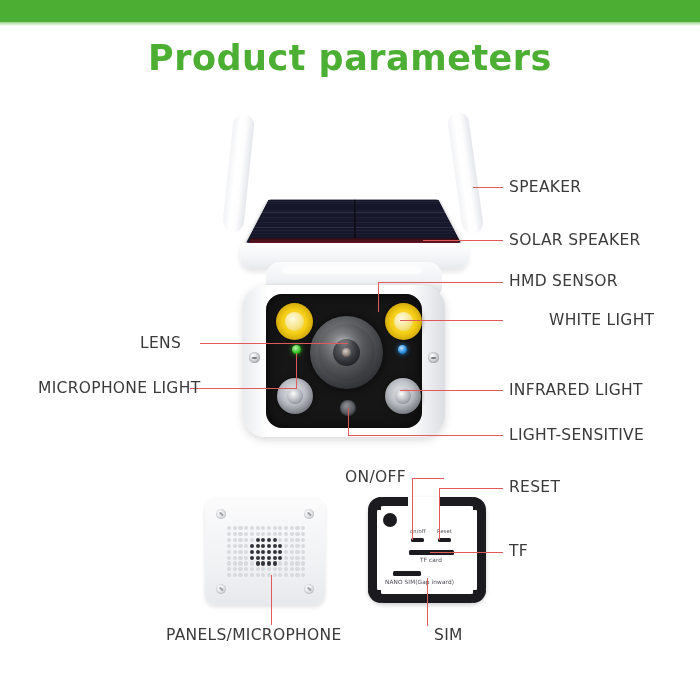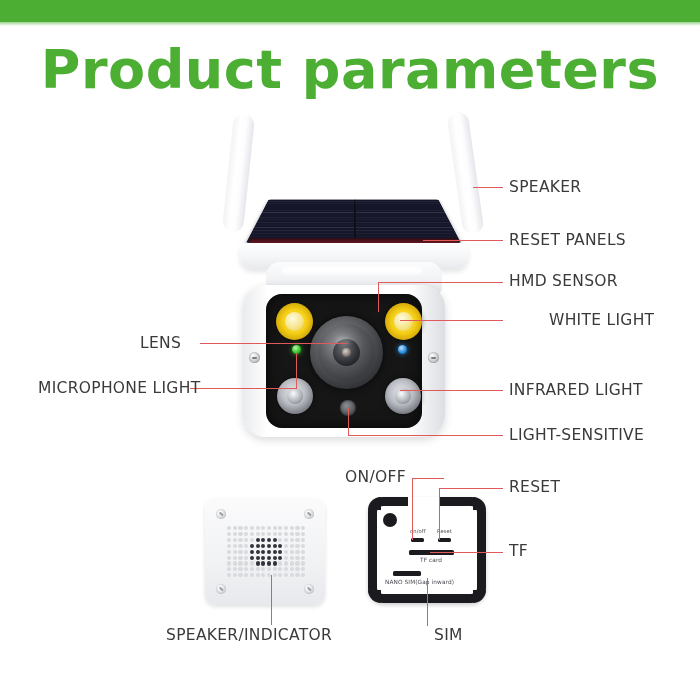--- a/index.html
+++ b/index.html
@@ -14,21 +14,21 @@
   
   .topbar{position:absolute;left:0;top:0;width:700px;height:22px;background:#4caf34;}
   .topbar-fade{position:absolute;left:0;top:22px;width:700px;height:4px;
     background:linear-gradient(to bottom,rgba(76,175,52,.55),rgba(76,175,52,0));}
 
   
   .title{
     position:absolute;left:0;top:38px;width:700px;
     text-align:center;
     color:#4caf34;
-    font-size:54px;
+    font-size:35px;
     font-weight:bold;
     letter-spacing:.5px;
     font-family:"DejaVu Sans", sans-serif;
   }
 
   
   .lbl{
     position:absolute;
     color:#3a3a3a;
     font-size:15.5px;
@@ -282,21 +282,21 @@
 
   <div class="leader v" style="left:348px;top:408px;height:27px;"></div>
   <div class="leader h" style="left:348px;top:435px;width:155px;"></div>
 
   <div class="leader h" style="left:200px;top:343px;width:148px;"></div>
 
   <div class="leader h" style="left:190px;top:388px;width:107px;"></div>
   <div class="leader v" style="left:296px;top:353px;height:35px;"></div>
 
   <div class="lbl" style="left:509px;top:178px;">SPEAKER</div>
-  <div class="lbl" style="left:509px;top:231px;">RESET PANELS</div>
+  <div class="lbl" style="left:509px;top:231px;">SOLAR SPEAKER</div>
   <div class="lbl" style="left:509px;top:272px;">HMD SENSOR</div>
   <div class="lbl" style="left:509px;top:311px;margin-left:40px;">WHITE LIGHT</div>
   <div class="lbl" style="left:509px;top:381px;">INFRARED LIGHT</div>
   <div class="lbl" style="left:509px;top:426px;text-align:right;">LIGHT-SENSITIVE</div>
 
   <div class="lbl" style="left:140px;top:334px;">LENS</div>
   <div class="lbl" style="left:38px;top:379px;">MICROPHONE LIGHT</div>
 
   <div class="spk-plate">
     <div class="spk-screw" style="left:11px;top:11px;"></div>
@@ -464,15 +464,15 @@
   <div class="leader h" style="left:430px;top:552px;width:73px;"></div>
 
   <div class="leader v" style="left:427px;top:578px;height:48px;"></div>
 
   <div class="leader v" style="left:271px;top:575px;height:50px;"></div>
 
   <div class="lbl" style="left:345px;top:468px;">ON/OFF</div>
   <div class="lbl" style="left:509px;top:478px;">RESET</div>
   <div class="lbl" style="left:509px;top:542px;">TF</div>
   <div class="lbl" style="left:434px;top:626px;">SIM</div>
-  <div class="lbl" style="left:166px;top:626px;">SPEAKER/INDICATOR</div>
+  <div class="lbl" style="left:166px;top:626px;">PANELS/MICROPHONE</div>
 
 </div>
 
 </body></html>

